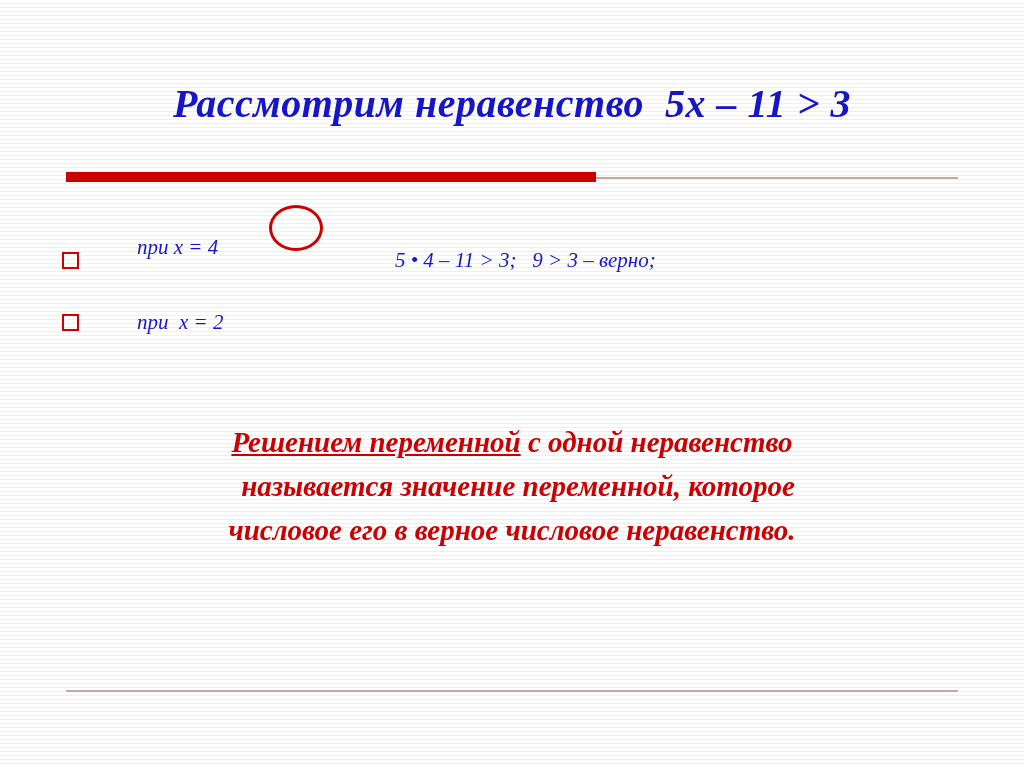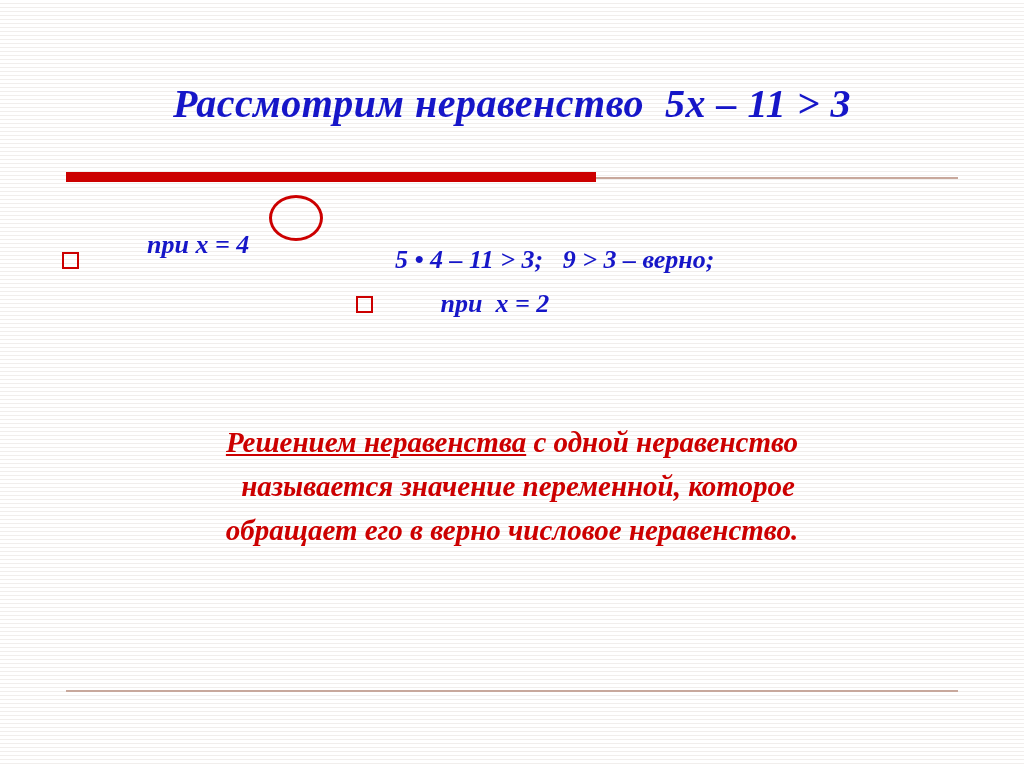--- a/index.html
+++ b/index.html
@@ -68,29 +68,28 @@
     position: absolute;
     top: 238px;
     left: 62px;
     width: 920px;
   }
   .bullet-row {
     position: relative;
     height: 44px;
     display: flex;
     align-items: center;
-    font-size: 26px;
-    font-weight: bold;
+    font-size: 21px;
+    font-weight: normal;
     font-style: italic;
     color: #1616c8;
     white-space: pre;
-    justify-content: center;
   }
   .bullet-row + .bullet-row {
-    margin-top: 0;
+    margin-top: 18px;
   }
   .bullet-marker {
     width: 17px;
     height: 17px;
     border: 2px solid #cc0000;
     box-sizing: border-box;
     margin-right: 16px;
     flex: 0 0 auto;
   }
   .bullet-left {
@@ -169,20 +168,20 @@
     <div class="bullet-row">
       <span class="bullet-marker"></span>
       <span class="bullet-left">
         <span>при  х = 2</span>
       </span>
     </div>
 
   </div>
 
   <div class="definition">
-    <span class="line"><span class="underline">Решением неравенства</span><span> с одной неравенство</span></span>
+    <span class="line"><span class="underline">Решением переменной</span><span> с одной неравенство</span></span>
     <span class="line indent">называется значение переменной, которое</span>
-    <span class="line">обращает его в верно числовое неравенство.</span>
+    <span class="line">числовое его в верное числовое неравенство.</span>
   </div>
 
   <div class="bottom-rule"></div>
 
 </div>
 
 </body></html>

